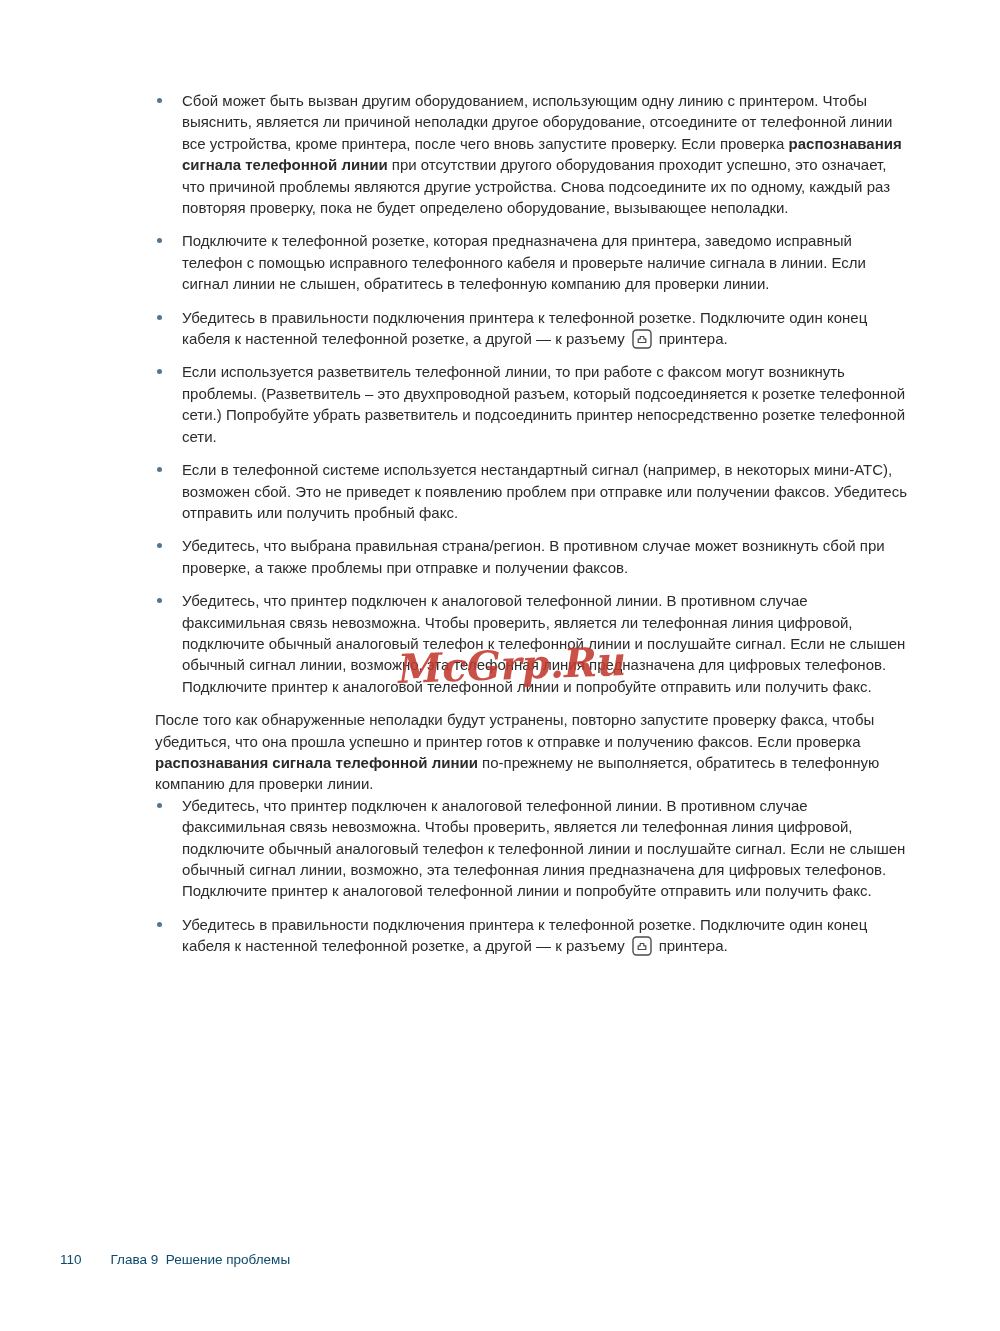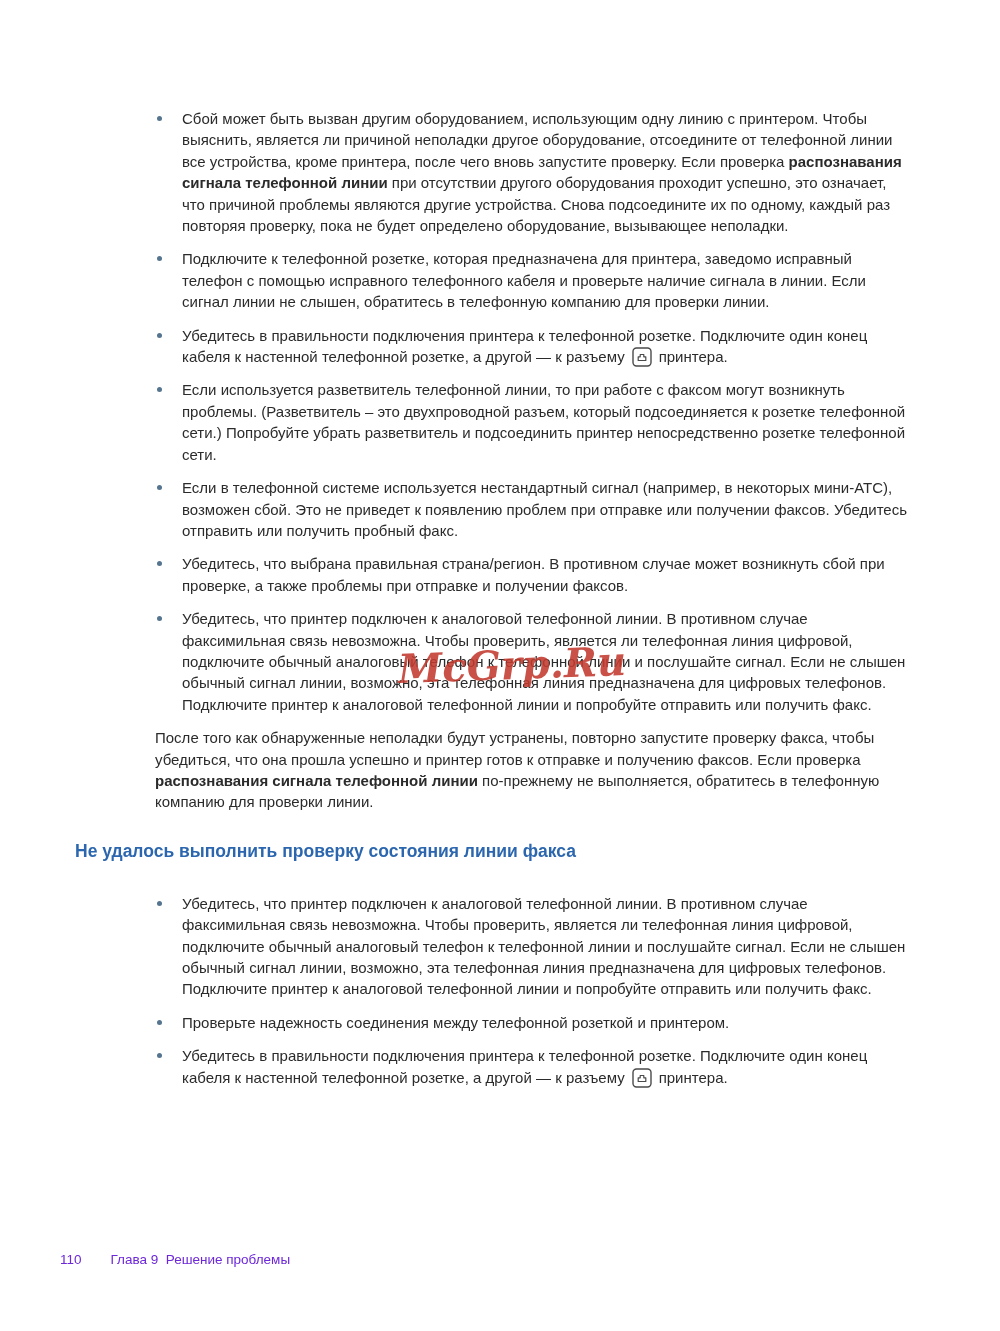--- a/index.html
+++ b/index.html
@@ -12,21 +12,21 @@
   html,body{margin:0;padding:0;}
   body{
     width:1000px;height:1331px;
     background:#ffffff;
     font-family:"Liberation Sans","DejaVu Sans",sans-serif;
     color:var(--color-text,#2b2b2b);
     position:relative;
     overflow:hidden;
   }
   .page{position:relative;width:1000px;height:1331px;background:#fff;}
-  .main{position:absolute;left:75px;top:108px;width:838px;}
+  .main{position:absolute;left:75px;top:90px;width:838px;}
   .indented{margin-left:80px;}
   .bullet-item{position:relative;padding-left:27px;margin-bottom:12px;}
   .dot{
     position:absolute;left:2px;top:8px;
     width:5px;height:5px;border-radius:50%;
     background:var(--color-bullet,#55748f);
   }
   .btext,.para{
     margin:0;
     font-size:15px;
@@ -59,21 +59,21 @@
     color:var(--color-watermark,#c23a2e);
     opacity:0.88;
     transform:rotate(-2deg);
     white-space:nowrap;
     pointer-events:none;
   }
   .footer{
     position:absolute;
     left:60px;top:1252px;
     font-size:13.5px;
-    color:#6d28d9;
+    color:#0c4a6e;
     white-space:pre;
   }
   .footer .page-num{margin-right:29px;}
 </style>
 </head>
 <body>
 
 <div class="page">
 
   <div class="main">
@@ -114,33 +114,28 @@
       </div>
 
       <div class="bullet-item">
         <span class="dot"></span>
         <p class="btext">Убедитесь, что принтер подключен к аналоговой телефонной линии. В противном случае факсимильная связь невозможна. Чтобы проверить, является ли телефонная линия цифровой, подключите обычный аналоговый телефон к телефонной линии и послушайте сигнал. Если не слышен обычный сигнал линии, возможно, эта телефонная линия предназначена для цифровых телефонов. Подключите принтер к аналоговой телефонной линии и попробуйте отправить или получить факс.</p>
       </div>
 
       <p class="para"><span>После того как обнаруженные неполадки будут устранены, повторно запустите проверку факса, чтобы убедиться, что она прошла успешно и принтер готов к отправке и получению факсов. Если проверка </span><span class="bold">распознавания сигнала телефонной линии</span><span> по-прежнему не выполняется, обратитесь в телефонную компанию для проверки линии.</span></p>
     </div>
 
-    <h2 class="section-heading">Не удалось выполнить проверку состояния линии факса</h2>
 
     <div class="indented">
 
       <div class="bullet-item">
         <span class="dot"></span>
         <p class="btext">Убедитесь, что принтер подключен к аналоговой телефонной линии. В противном случае факсимильная связь невозможна. Чтобы проверить, является ли телефонная линия цифровой, подключите обычный аналоговый телефон к телефонной линии и послушайте сигнал. Если не слышен обычный сигнал линии, возможно, эта телефонная линия предназначена для цифровых телефонов. Подключите принтер к аналоговой телефонной линии и попробуйте отправить или получить факс.</p>
       </div>
 
-      <div class="bullet-item">
-        <span class="dot"></span>
-        <p class="btext">Проверьте надежность соединения между телефонной розеткой и принтером.</p>
-      </div>
 
       <div class="bullet-item">
         <span class="dot"></span>
         <p class="btext"><span>Убедитесь в правильности подключения принтера к телефонной розетке. Подключите один конец кабеля к настенной телефонной розетке, а другой — к разъему</span><span class="port-icon"><svg width="20" height="20" viewBox="0 0 20 20" aria-hidden="true">
                 <rect x="1" y="1" width="18" height="18" rx="3.5" fill="none" stroke="#4a4a4a" stroke-width="1.4"></rect>
                 <path d="M6.2 13.5 V9.8 H8.2 V7.5 h3.6 v2.3 h2 v3.7 Z" fill="none" stroke="#4a4a4a" stroke-width="1.2" stroke-linejoin="round"></path>
               </svg></span><span>принтера.</span></p>
       </div>
 
     </div>

